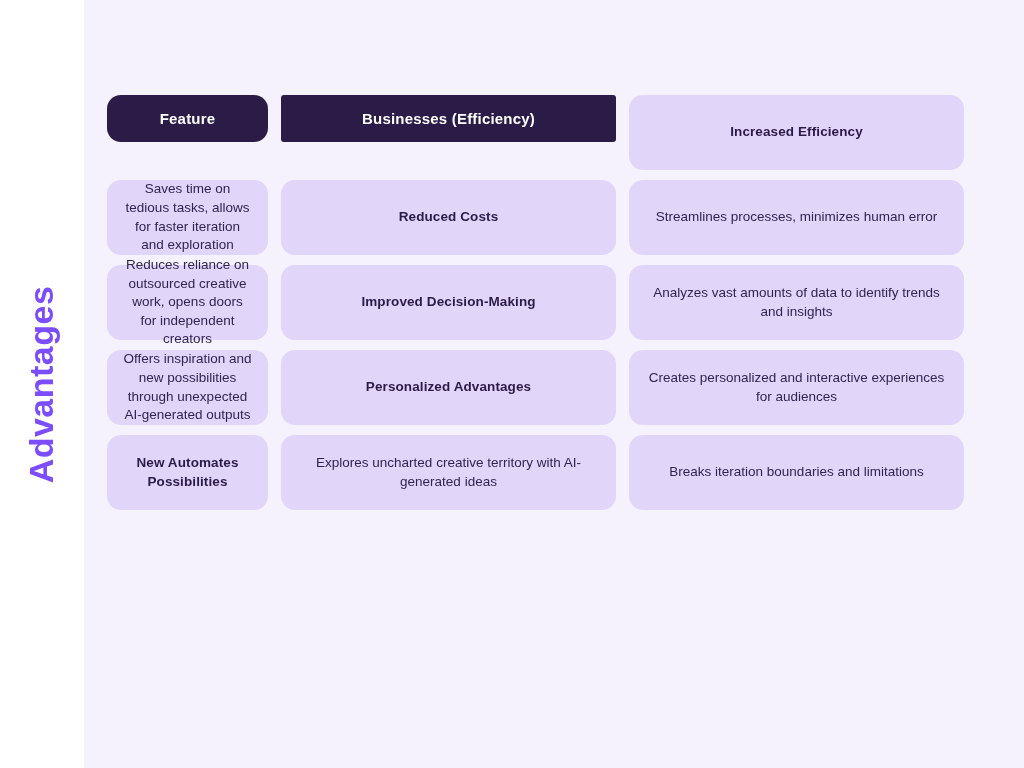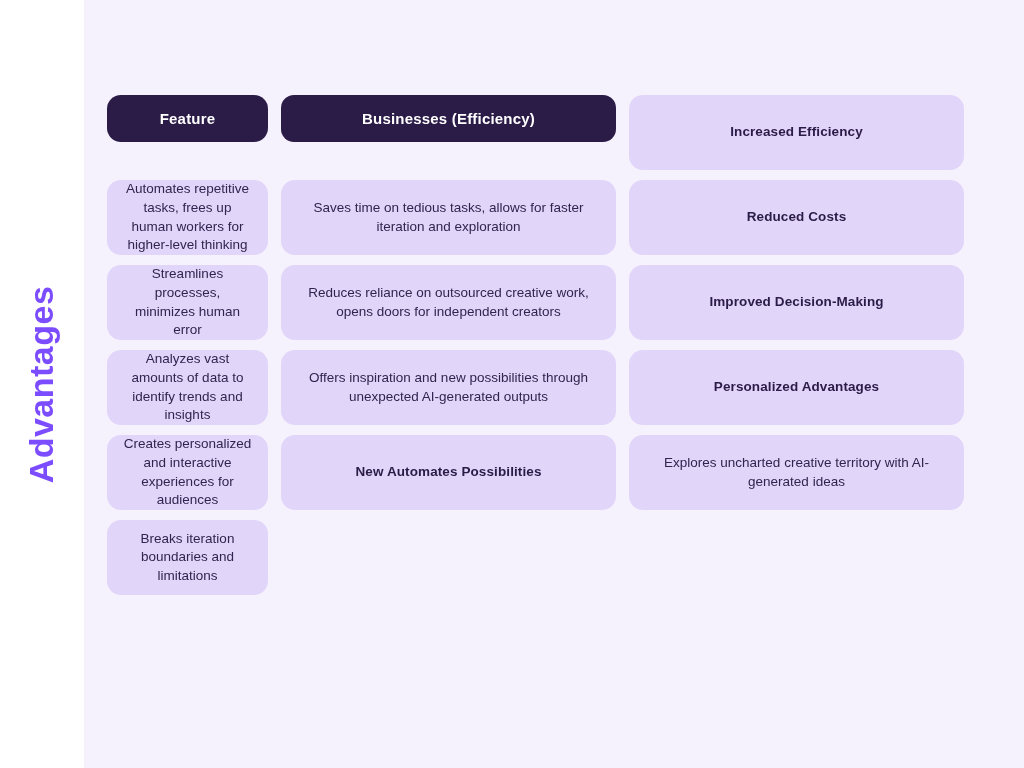--- a/index.html
+++ b/index.html
@@ -84,21 +84,21 @@
     padding: 10px 16px;
   }
 
   .head-cell {
     background: #2a1b47;
     color: #ffffff;
     height: 47px;
     font-size: 15px;
     font-weight: 700;
     letter-spacing: 0.2px;
-    border-radius: 13px;
+    border-radius: 3px;
   }
   .head-cell.feature { border-radius: 14px; }
 
   .body-cell {
     background: #e2d5fa;
     height: 75px;
     color: #2a1b47;
     font-size: 13.5px;
     line-height: 1.38;
     border-radius: 14px;
@@ -128,21 +128,20 @@
   <div id="side-label">
     <span class="vtext">Advantages</span>
   </div>
 
   <div id="table">
 
     <div class="cell head-cell feature">Feature</div>
     <div class="cell head-cell">Businesses (Efficiency)</div>
 
     <div class="cell body-cell feature">Increased Efficiency</div>
-    <div class="cell body-cell desc">Automates repetitive tasks, frees up human workers for higher-level thinking</div>
     <div class="cell body-cell desc">Saves time on tedious tasks, allows for faster iteration and exploration</div>
 
     <div class="cell body-cell feature">Reduced Costs</div>
     <div class="cell body-cell desc">Streamlines processes, minimizes human error</div>
     <div class="cell body-cell desc">Reduces reliance on outsourced creative work, opens doors for independent creators</div>
 
     <div class="cell body-cell feature">Improved Decision-Making</div>
     <div class="cell body-cell desc">Analyzes vast amounts of data to identify trends and insights</div>
     <div class="cell body-cell desc">Offers inspiration and new possibilities through unexpected AI-generated outputs</div>
 

